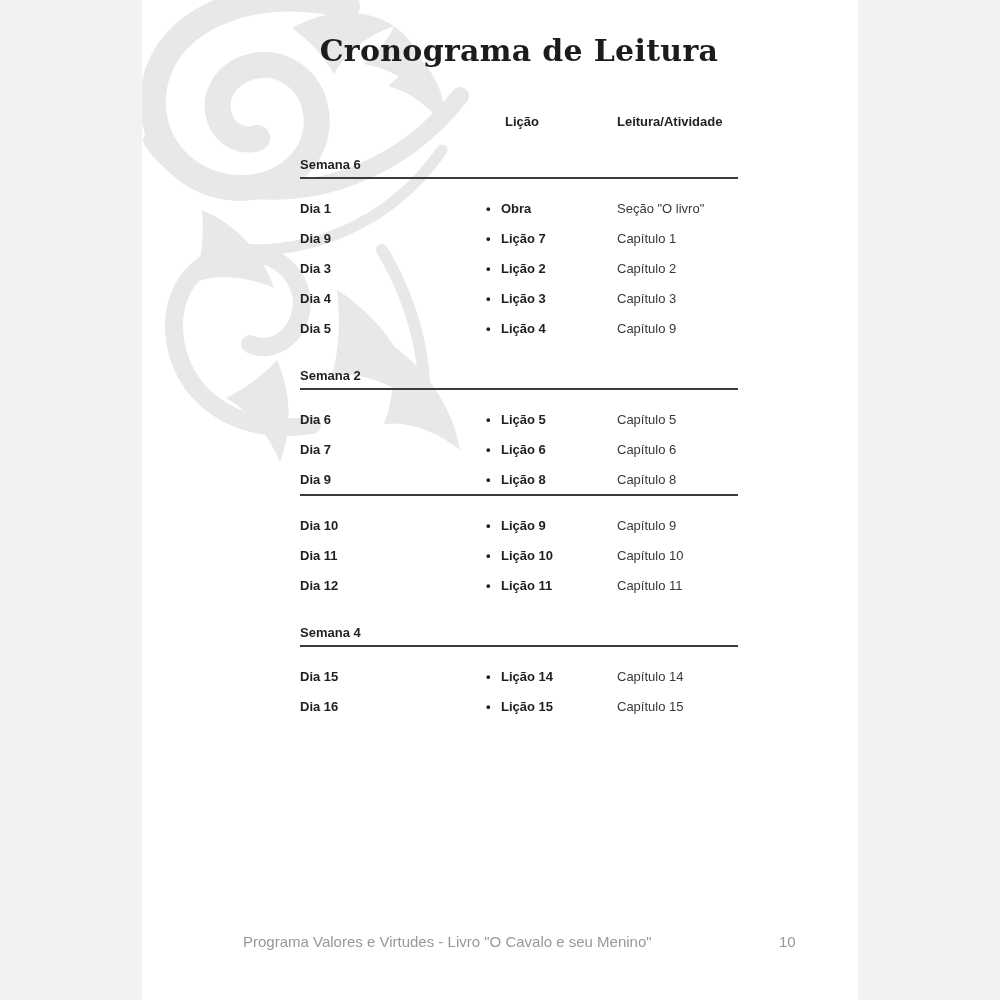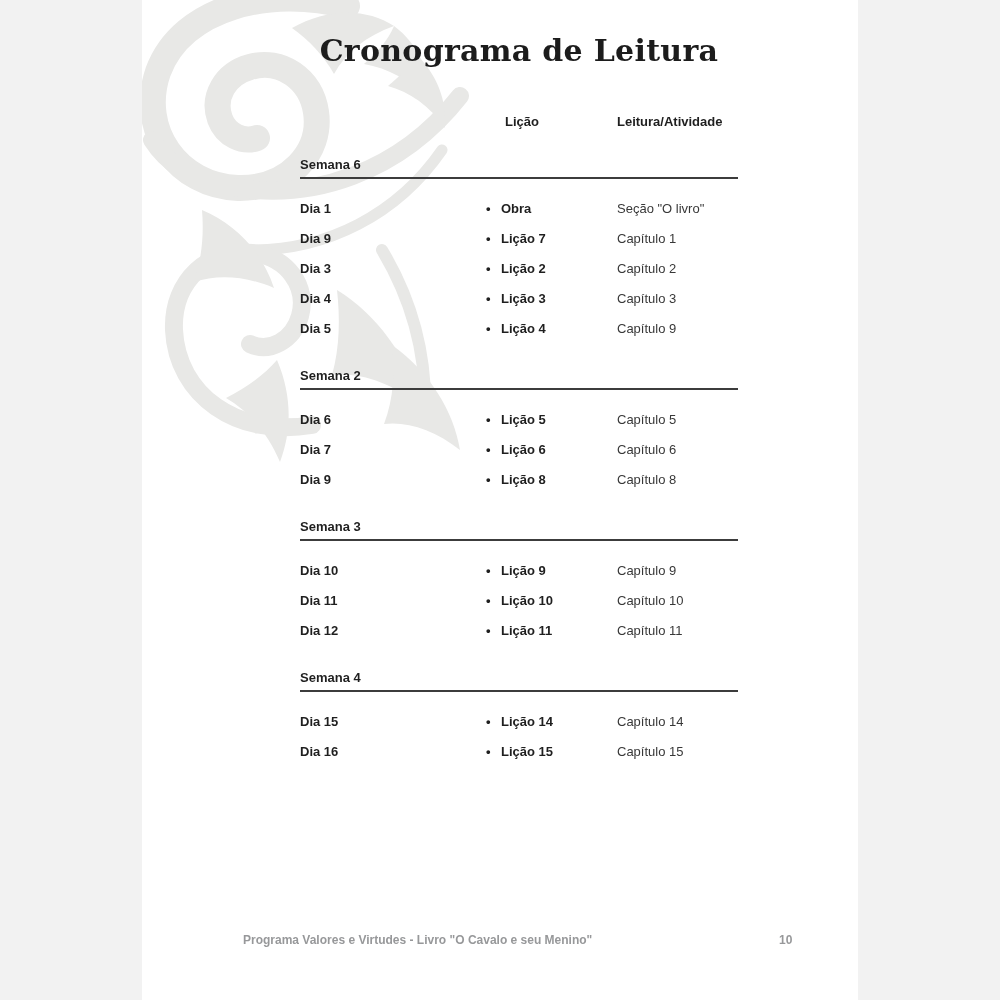--- a/index.html
+++ b/index.html
@@ -90,23 +90,22 @@
   .activity {
     font-weight: normal;
     color: #383838;
   }
   .footer {
     position: absolute;
     top: 933px;
     left: 0;
     width: 716px;
     height: 16px;
-    font-size: 12px;
+    font-size: 15px;
     color: #97989a;
-    font-weight: bold;
   }
   .footer-text { position: absolute; left: 101px; top: 0; }
   .page-num    { position: absolute; left: 637px; top: 0; }
 </style>
 </head>
 <body>
 
 <div class="canvas">
   <div class="page">
 
@@ -183,21 +182,20 @@
                 <span class="activity">Capítulo 6</span>
               </div>
               <div class="row">
                 <span class="day">Dia 9</span>
                 <span class="lesson"><span class="bullet">•</span><span>Lição 8</span></span>
                 <span class="activity">Capítulo 8</span>
               </div>
             </div>
           </section>
           <section class="week-section">
-            <div class="sec-title">Semana 3</div>
             <div class="rule"></div>
             <div class="rows">
               <div class="row">
                 <span class="day">Dia 10</span>
                 <span class="lesson"><span class="bullet">•</span><span>Lição 9</span></span>
                 <span class="activity">Capítulo 9</span>
               </div>
               <div class="row">
                 <span class="day">Dia 11</span>
                 <span class="lesson"><span class="bullet">•</span><span>Lição 10</span></span>

